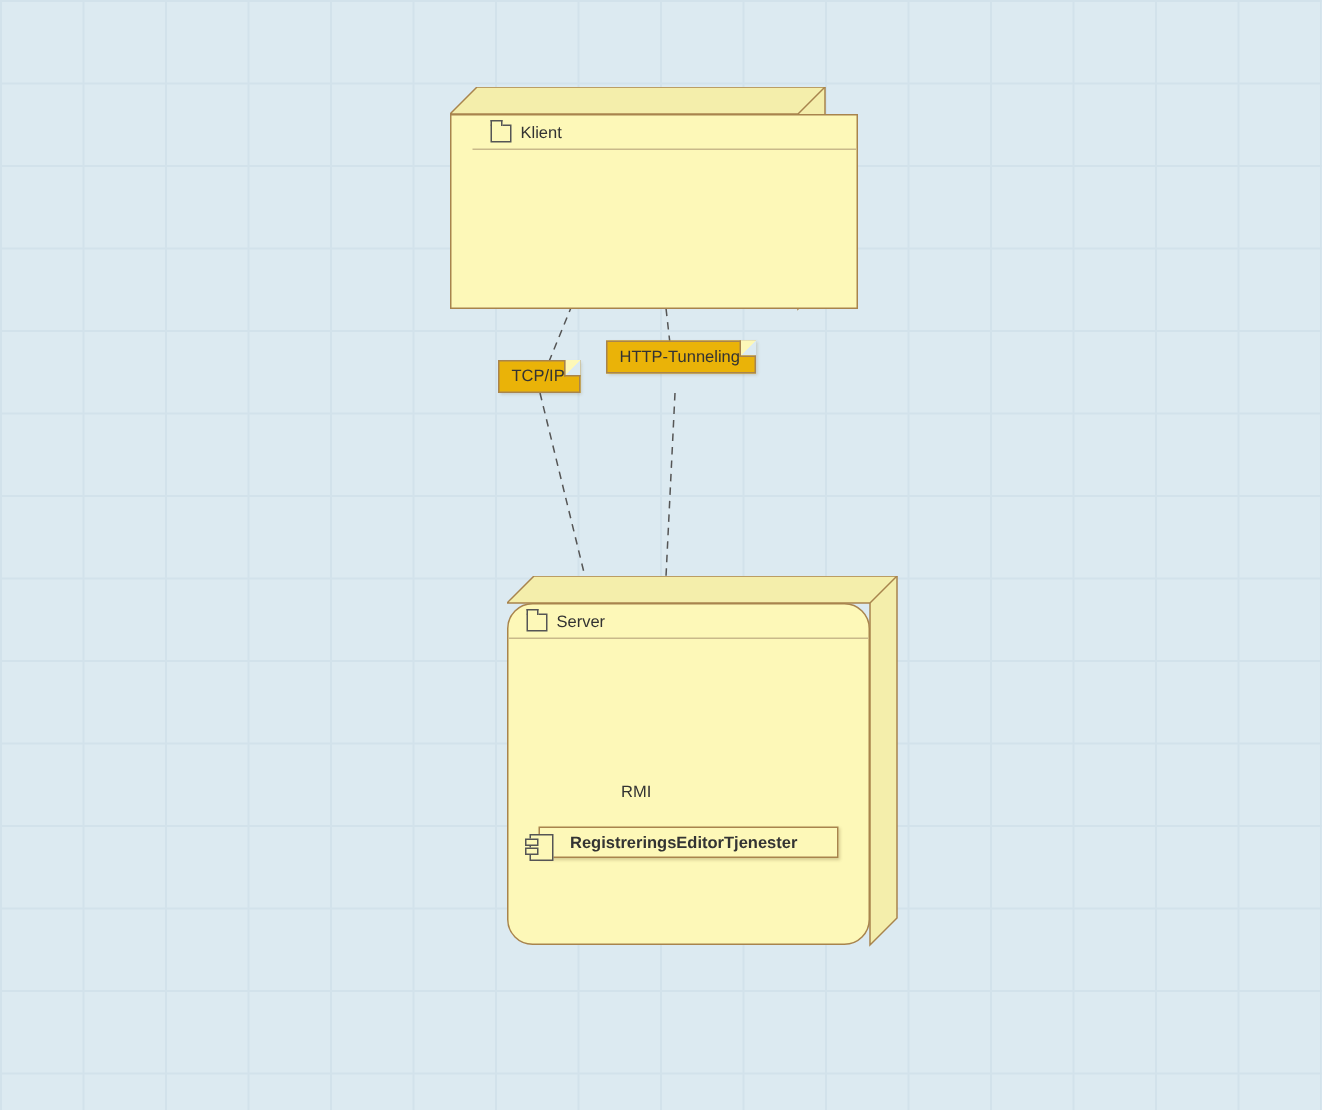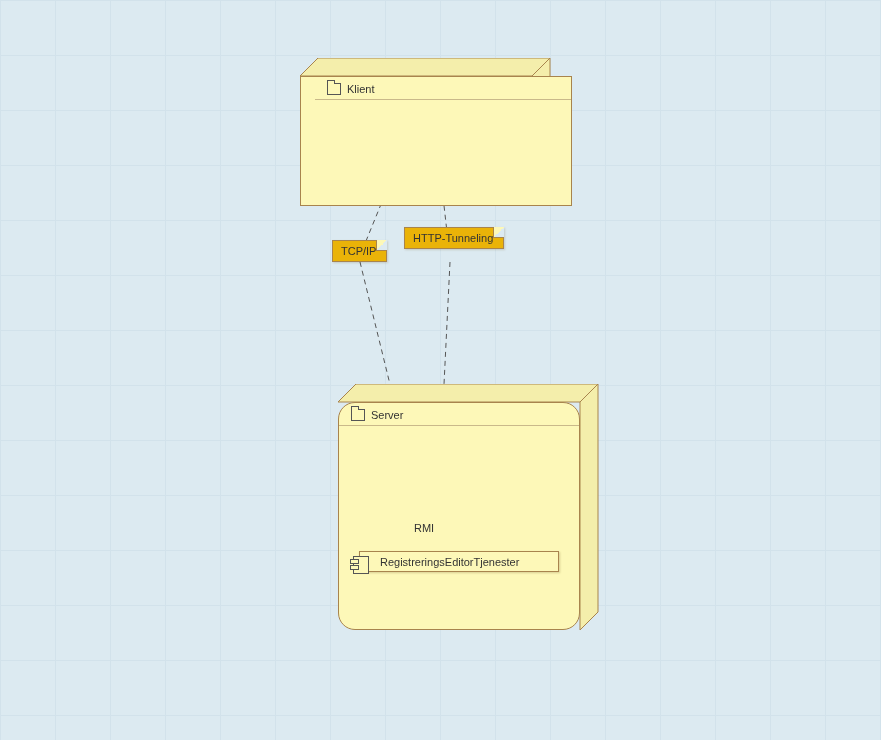--- a/index.html
+++ b/index.html
@@ -172,21 +172,21 @@
     <line x1="242" y1="18" x2="260" y2="0" stroke="#a8844d" stroke-width="1"></line>
   </svg>
   <div class="node-face" style="left:0; top:18px; width:242px; height:228px;border-radius:17px;">
     <div class="node-title">
       <span class="pkg-icon"></span>
       <span>Server</span>
     </div>
 
 
     <div class="component" style="left:20px; top:148px; width:200px;">
-      <div class="comp-head" style="border-bottom:none;">
+      <div class="comp-head" style="border-bottom:none;font-weight:bold;">
         <span class="comp-icon"></span>
         <span>RegistreringsEditorTjenester</span>
       </div>
     </div>
   </div>
 </div>
 
 <div class="label-float" style="left:414px; top:522px;">RMI</div>
 
 </body></html>

